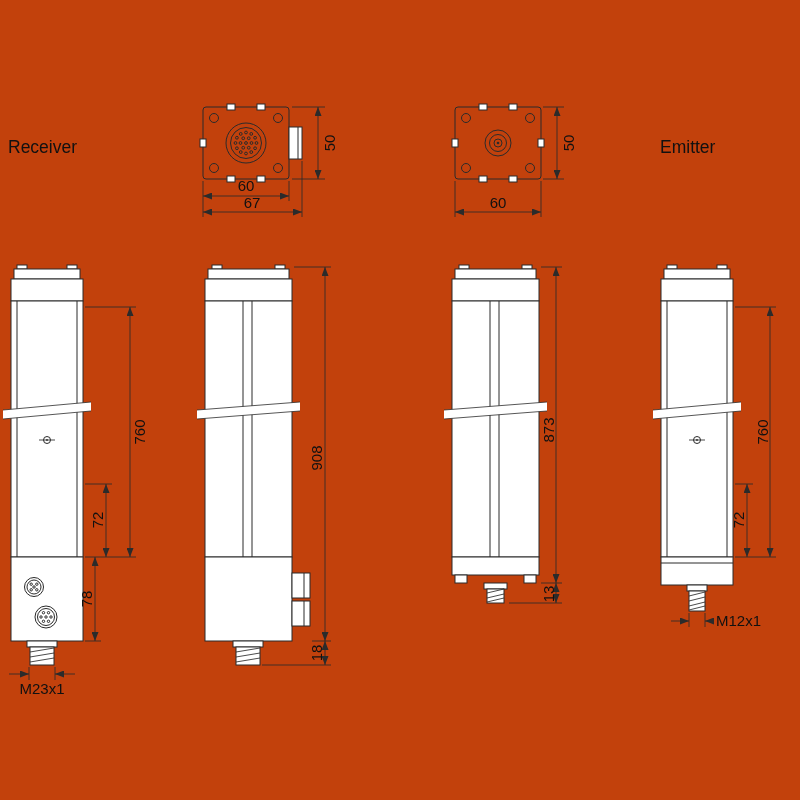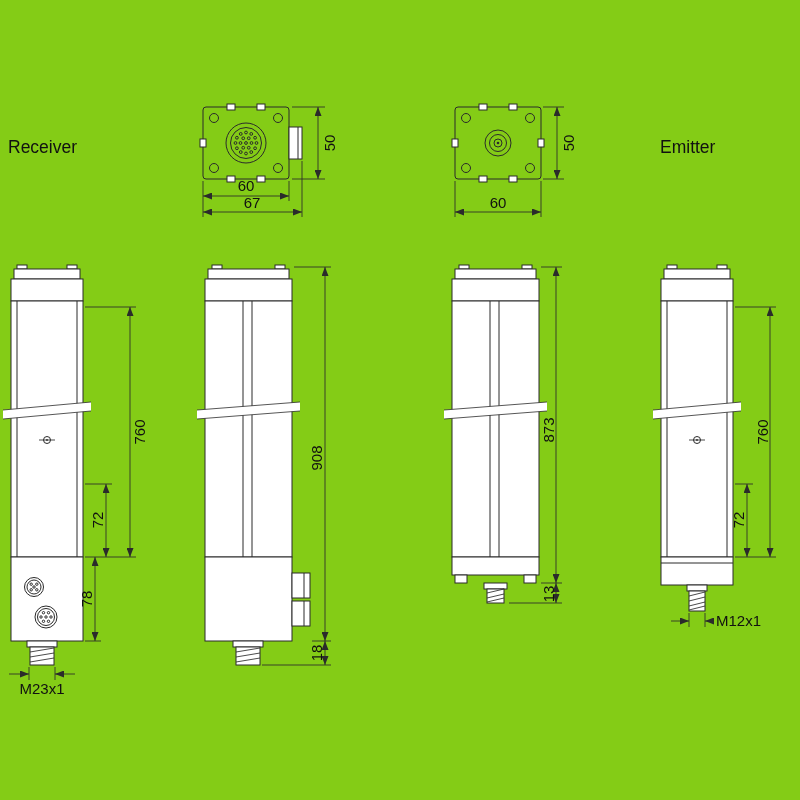--- a/index.html
+++ b/index.html
@@ -1,18 +1,18 @@
 <!DOCTYPE html>
 <html><head>
 <meta charset="utf-8">
 <style>
   * { margin:0; padding:0; box-sizing:border-box; }
   html, body { width:800px; height:800px; background:#ffffff; overflow:hidden; }
   body { font-family:"Liberation Sans", sans-serif; }
-  .drawing { position:relative; width:800px; height:800px; background:#84cc16; }
+  .drawing { position:relative; width:800px; height:800px; background:#c2410c; }
   svg { display:block; }
   svg text { fill:#111111; font-family:"Liberation Sans", sans-serif; }
   .t15 { font-size:15px; }
   .t17 { font-size:17.5px; }
   .g   { stroke:#2b2b2b; stroke-width:1; fill:none; }
   .gf  { stroke:#2b2b2b; stroke-width:1; fill:#ffffff; }
   .d   { stroke:#2b2b2b; stroke-width:0.85; fill:none; }
   .brk { stroke:#2b2b2b; stroke-width:0.8; fill:none; }
   .wh  { fill:#ffffff; stroke:none; }
 </style>

